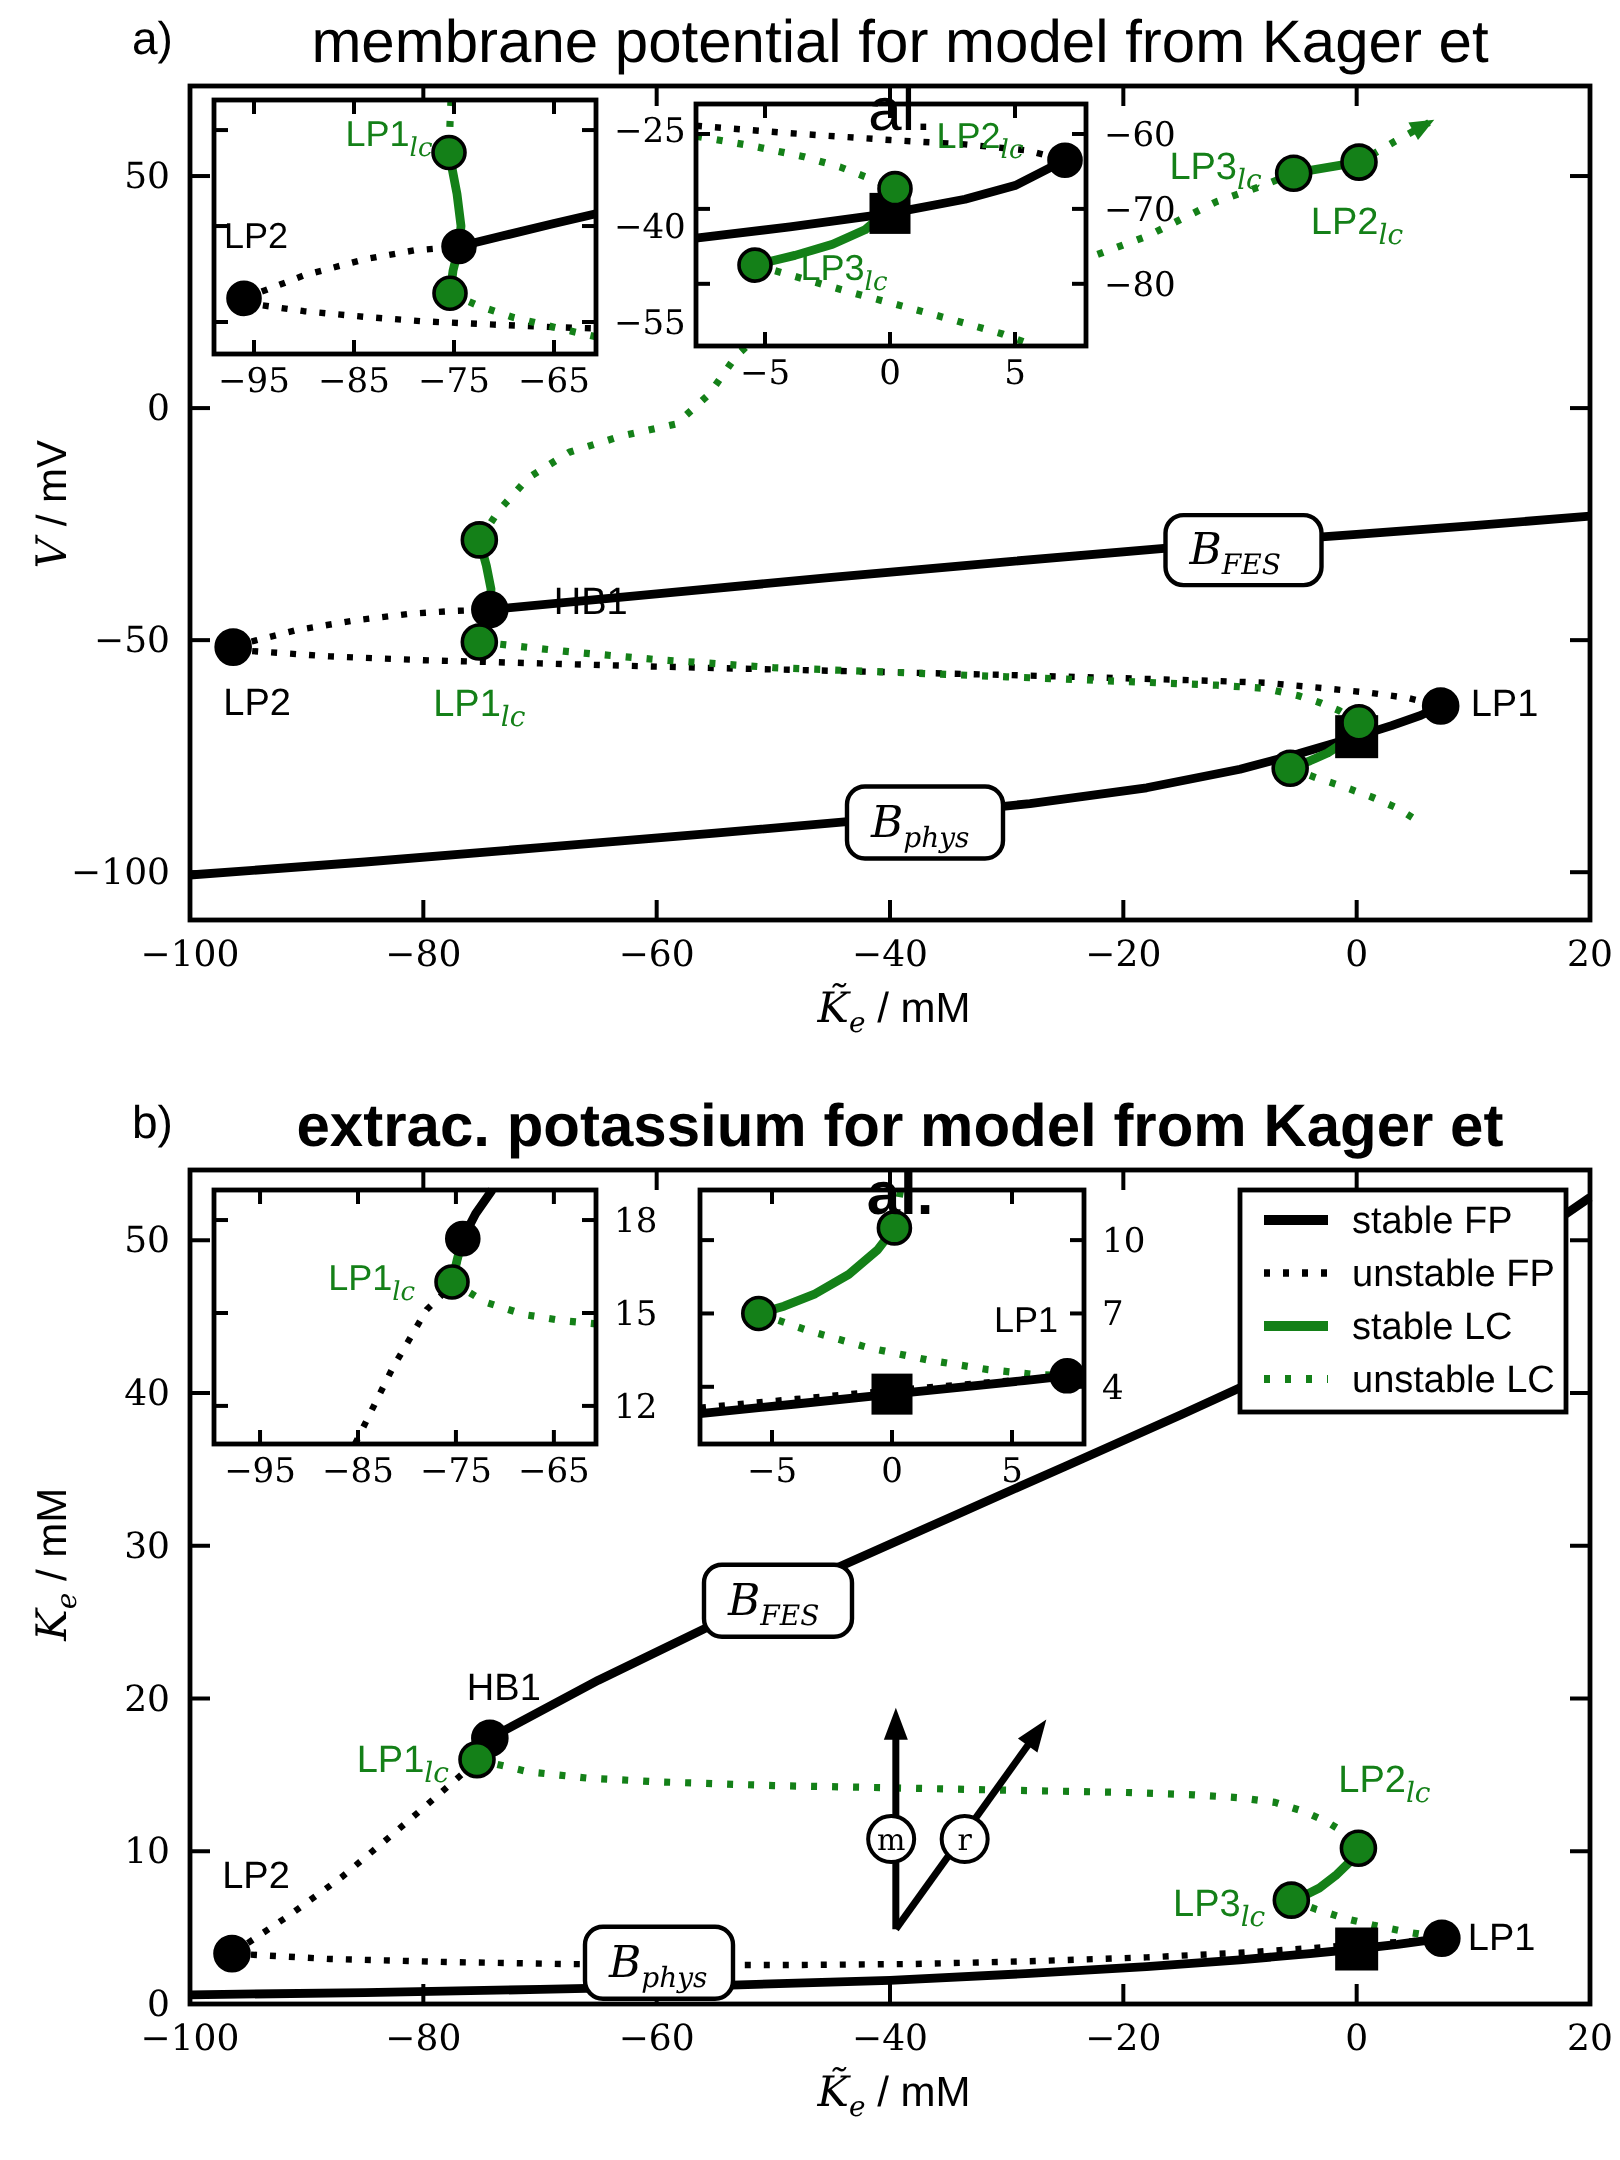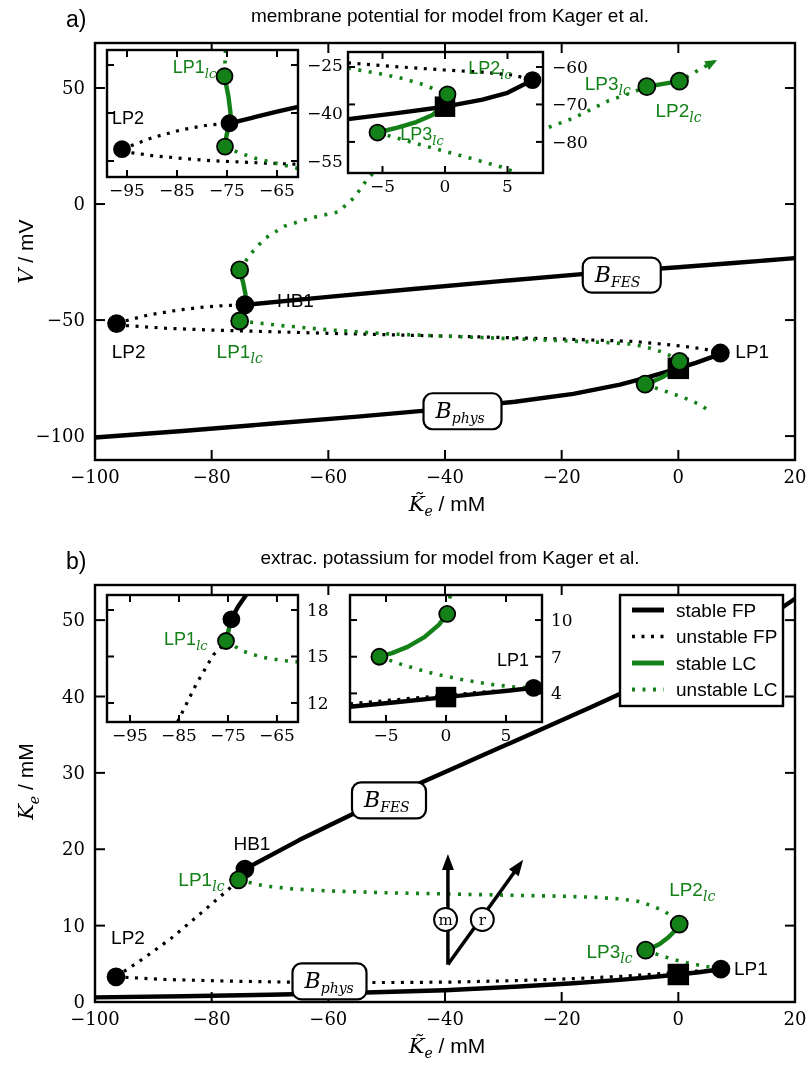--- a/index.html
+++ b/index.html
@@ -1,20 +1,20 @@
 <!DOCTYPE html>
 <html><head>
 <meta charset="utf-8">
 <style>
   html,body{margin:0;padding:0;background:#fff;}
   #fig{position:relative;width:810px;height:1080px;background:#fff;overflow:hidden;
        font-family:"Liberation Sans",sans-serif;}
   #chart{position:absolute;left:0;top:0;}
   .ovl{position:absolute;color:#000;}
-  .ptitle{width:620px;text-align:center;font-size:19px;letter-spacing:0px;}
+  .ptitle{width:620px;text-align:center;font-size:30px;letter-spacing:0px;}
   .ptag{font-size:23px;}
   .axlab{font-size:21px;font-family:"DejaVu Serif",serif;white-space:nowrap;text-align:center;}
   .axlab .sym{font-style:italic;}
   .axlab sub{font-style:italic;font-size:14px;}
   .axlab .unit{font-family:"Liberation Sans",sans-serif;font-style:normal;}
   .ylab{transform:rotate(-90deg);transform-origin:center center;width:160px;}
 </style>
 </head>
 <body>
 
@@ -348,16 +348,16 @@
         <text x="676" y="696" fill="#000" font-family="&quot;Liberation Sans&quot;,sans-serif" font-size="19">unstable LC</text>
       </g>
     </svg>
 
   <div class="ovl ptag" style="left:66px;top:6px;"><span>a)</span></div>
   <div class="ovl ptitle" style="left:140px;top:5px;"><span>membrane potential for model from Kager et al.</span></div>
   <div class="ovl axlab ylab" style="left:-52px;top:238px;"><span class="sym">V</span><sub></sub><span class="unit"> / mV</span></div>
   <div class="ovl axlab" style="left:347px;top:492px;width:200px;"><span class="sym">K̃</span><sub>e</sub><span class="unit"> / mM</span></div>
 
   <div class="ovl ptag" style="left:66px;top:548px;"><span>b)</span></div>
-  <div class="ovl ptitle" style="left:140px;top:547px;"><span>extrac. potassium for model from Kager et al.</span></div>
+  <div class="ovl ptitle" style="left:140px;top:547px;font-weight:bold;"><span>extrac. potassium for model from Kager et al.</span></div>
   <div class="ovl axlab ylab" style="left:-52px;top:768px;"><span class="sym">K</span><sub>e</sub><span class="unit"> / mM</span></div>
   <div class="ovl axlab" style="left:347px;top:1034px;width:200px;"><span class="sym">K̃</span><sub>e</sub><span class="unit"> / mM</span></div>
 </div>
 
 </body></html>

